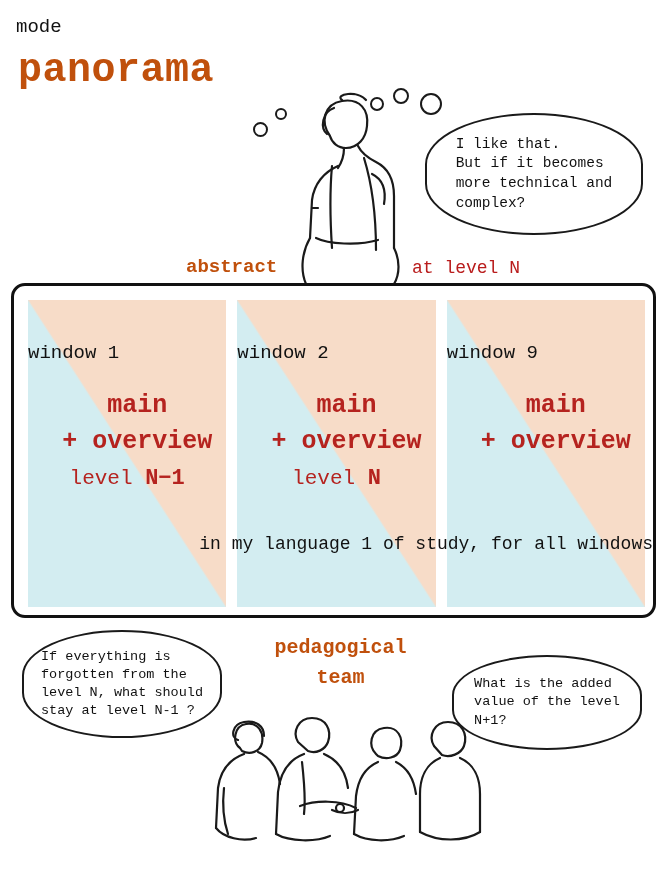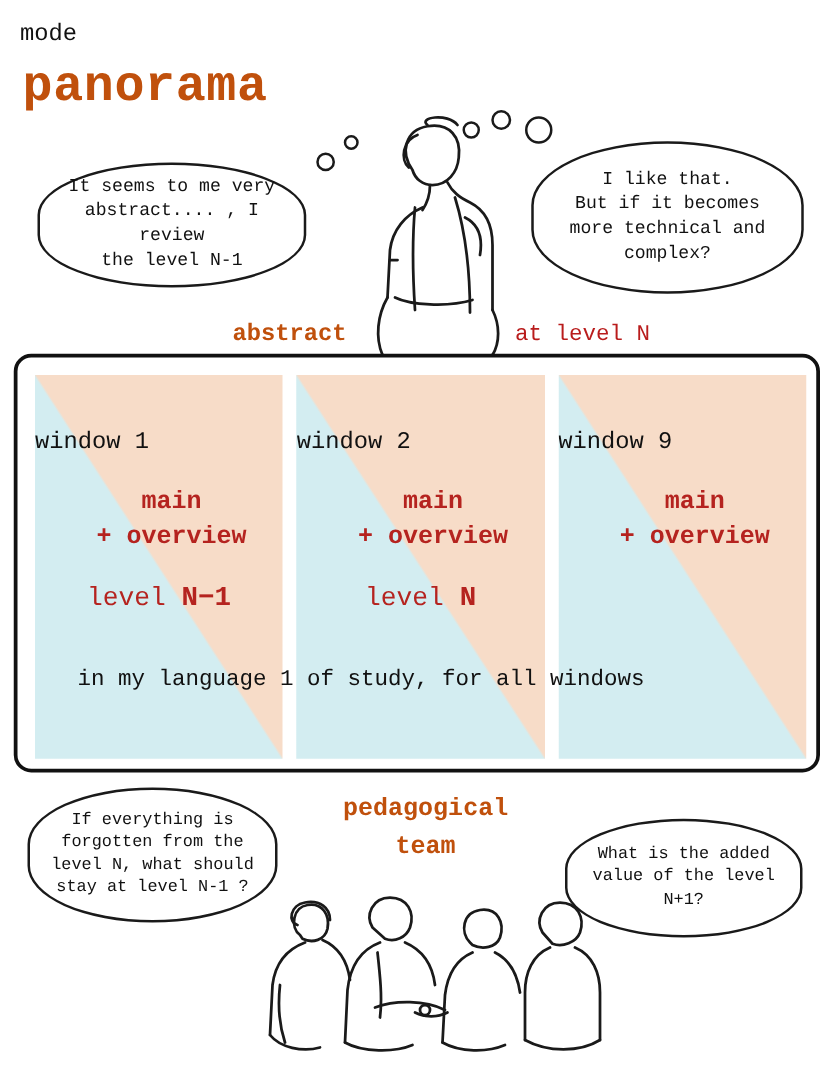--- a/index.html
+++ b/index.html
@@ -40,21 +40,21 @@
 
   
   .bubble {
     position: absolute;
     background: #ffffff;
     border: 2px solid #1a1a1a;
     border-radius: 50% / 42%;
     display: flex;
     align-items: center;
     justify-content: center;
-    text-align: center;
+    text-align: left;
     box-sizing: border-box;
     line-height: 1.35;
   }
   .bubble .txt {
     padding: 4px 14px;
     white-space: pre-line;
   }
   .dot {
     position: absolute;
     background: #ffffff;
@@ -162,21 +162,21 @@
     text-align: left;
     font-size: 19px;
     color: #111111;
   }
   .w-main {
     position: absolute;
     top: 88px;
     left: 0;
     right: 0;
     text-align: center;
-    font-size: 20px;
+    font-size: 25px;
     font-weight: bold;
     color: #b5231f;
     line-height: 1.42;
     white-space: pre-line;
     padding-left: 20px;
   }
   .w-level {
     position: absolute;
     top: 166px;
     left: 0;
@@ -187,21 +187,21 @@
   }
   .w-level b {
     font-weight: bold;
     font-size: 22px;
   }
   .panel-footer {
     position: absolute;
     left: 0;
     right: 0;
     top: 248px;
-    text-align: left;
+    text-align: right;
     font-size: 18px;
     color: #111111;
     padding-left: 48px;
   }
 
   
   .team-title {
     position: absolute;
     left: 248px;
     top: 633px;
@@ -215,25 +215,20 @@
   }
 </style>
 </head>
 <body>
 
 <div class="page">
 
   <div class="mode-label">mode</div>
   <div class="title">panorama</div>
 
-  <div class="bubble" id="bubble-student-left">
-    <div class="txt">It seems to me very
-abstract.... , I review
-the level N-1</div>
-  </div>
   <div class="dot" style="left:253px; top:122px; width:15px; height:15px;"></div>
   <div class="dot" style="left:275px; top:108px; width:12px; height:12px;"></div>
 
   <div class="bubble" id="bubble-student-right">
     <div class="txt">I like that.
 But if it becomes
 more technical  and
 complex?</div>
   </div>
   <div class="dot" style="left:370px; top:97px; width:14px; height:14px;"></div>

